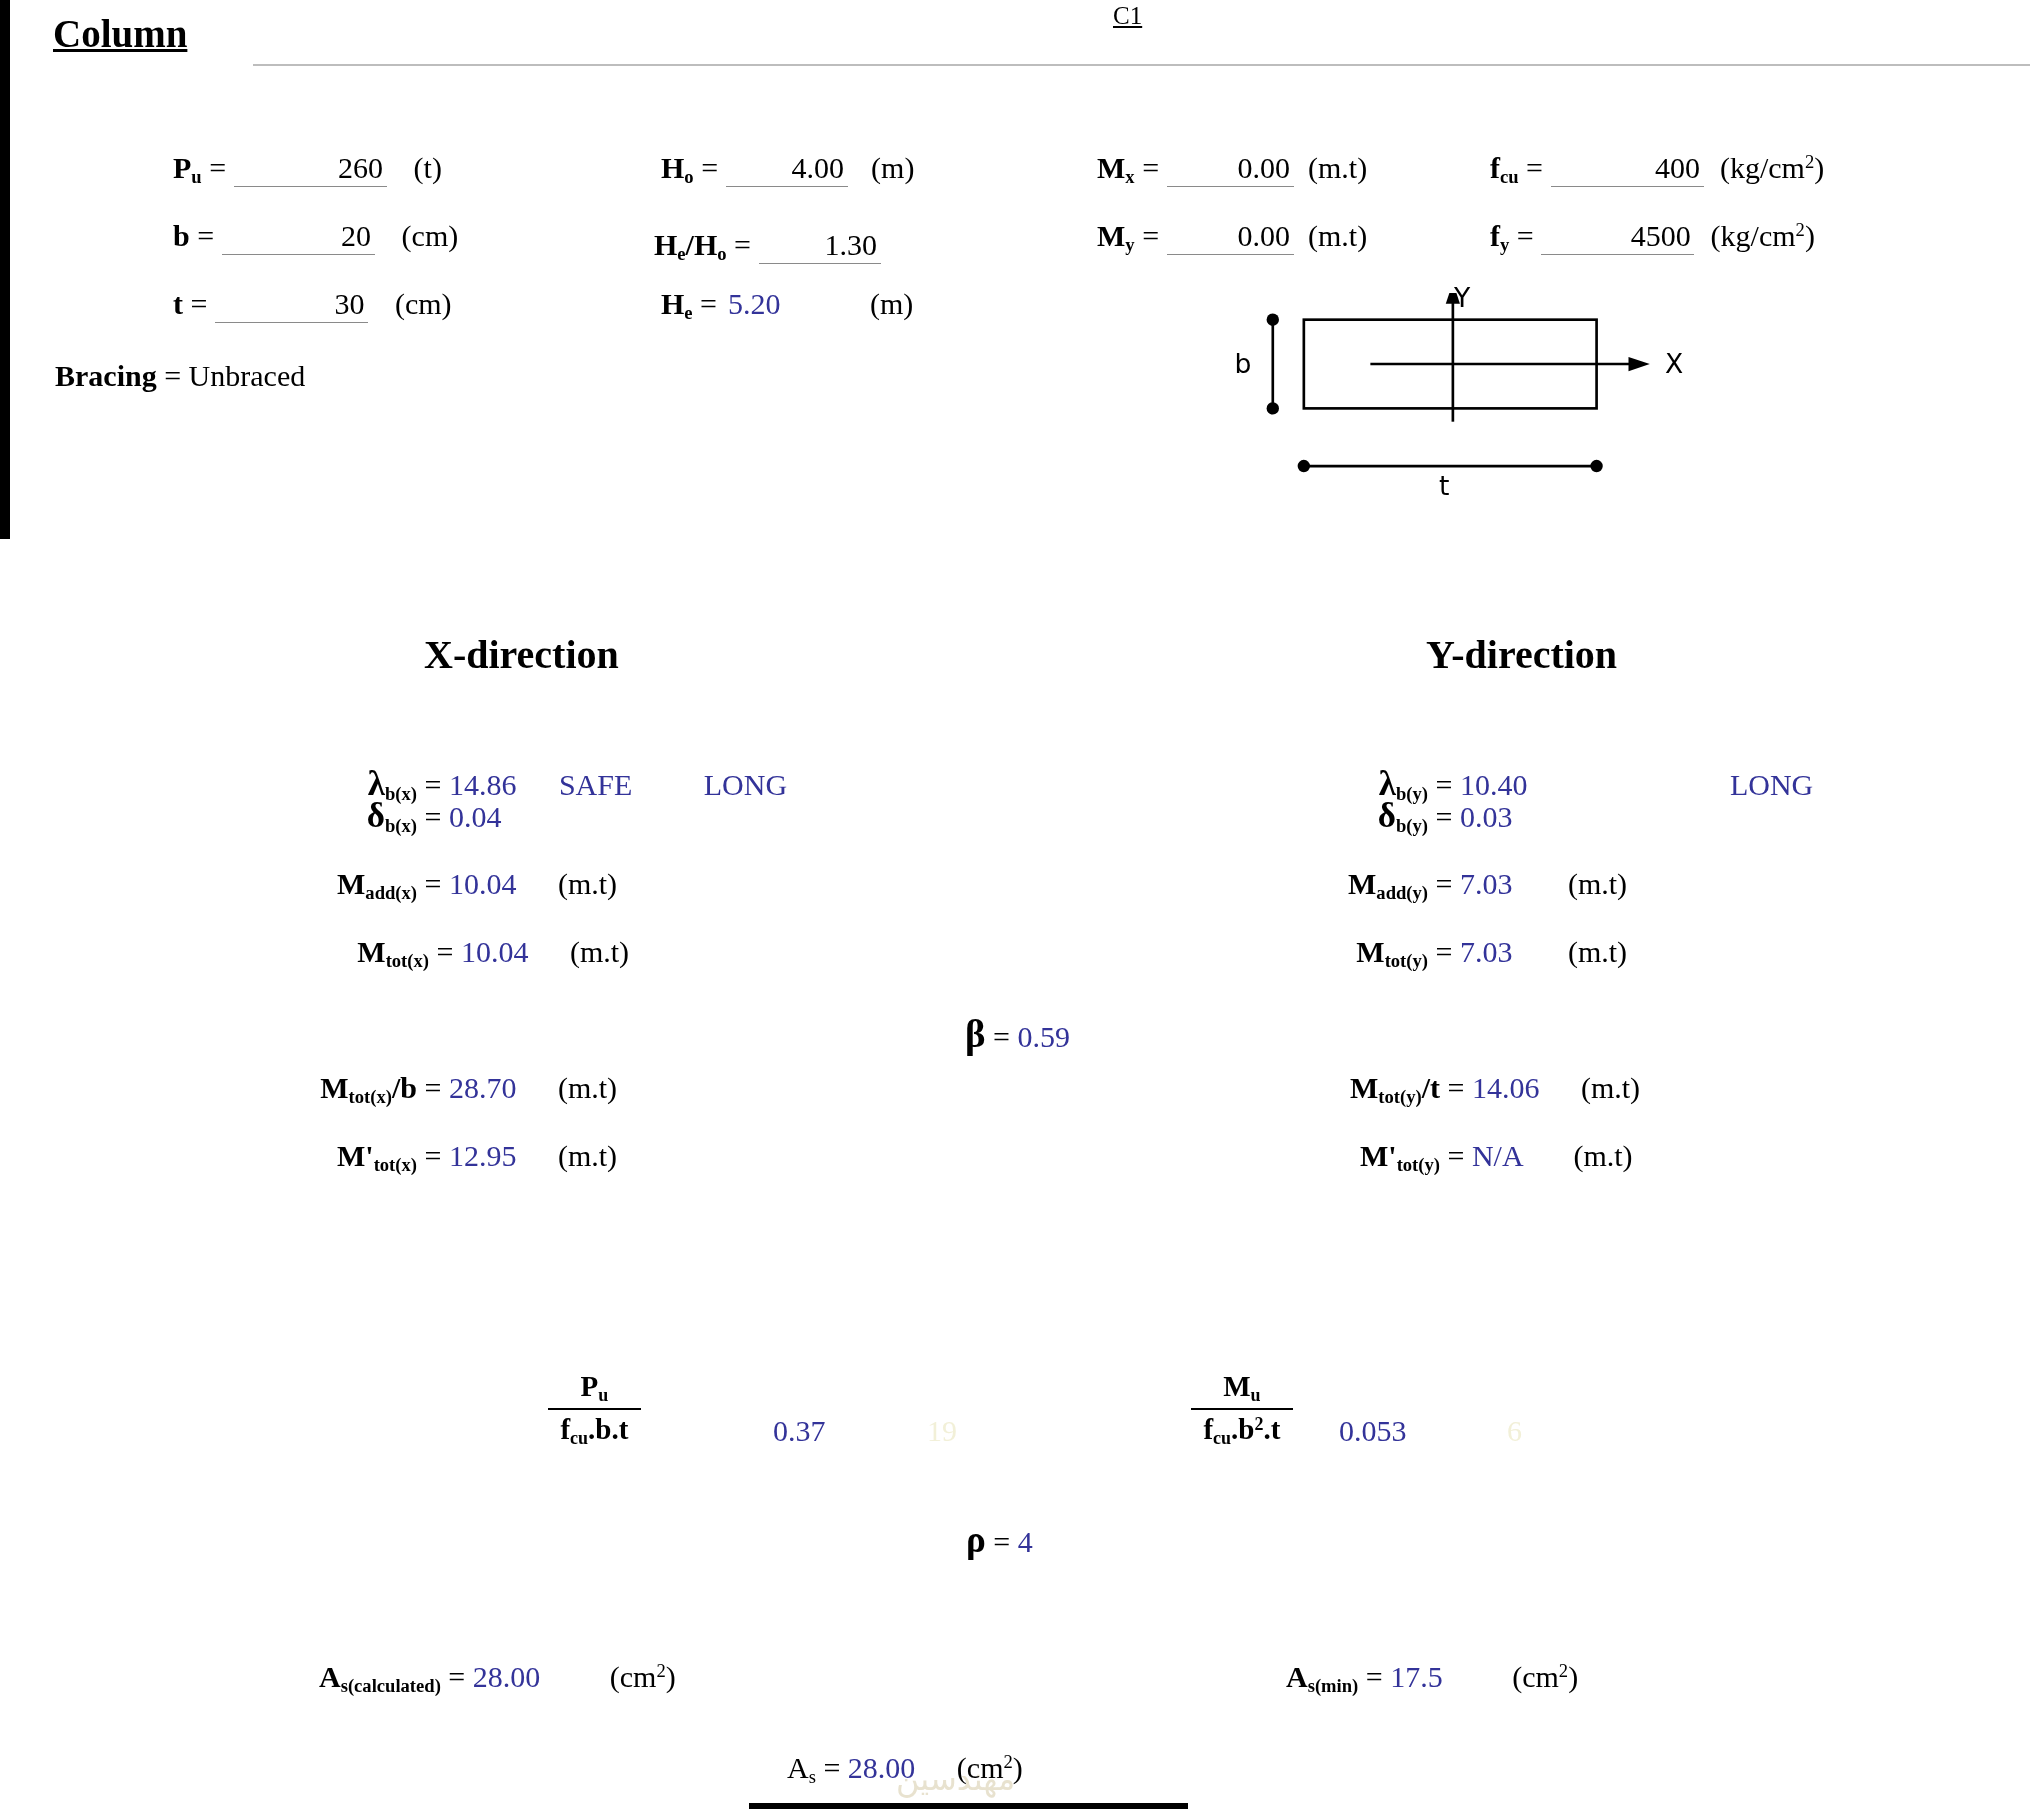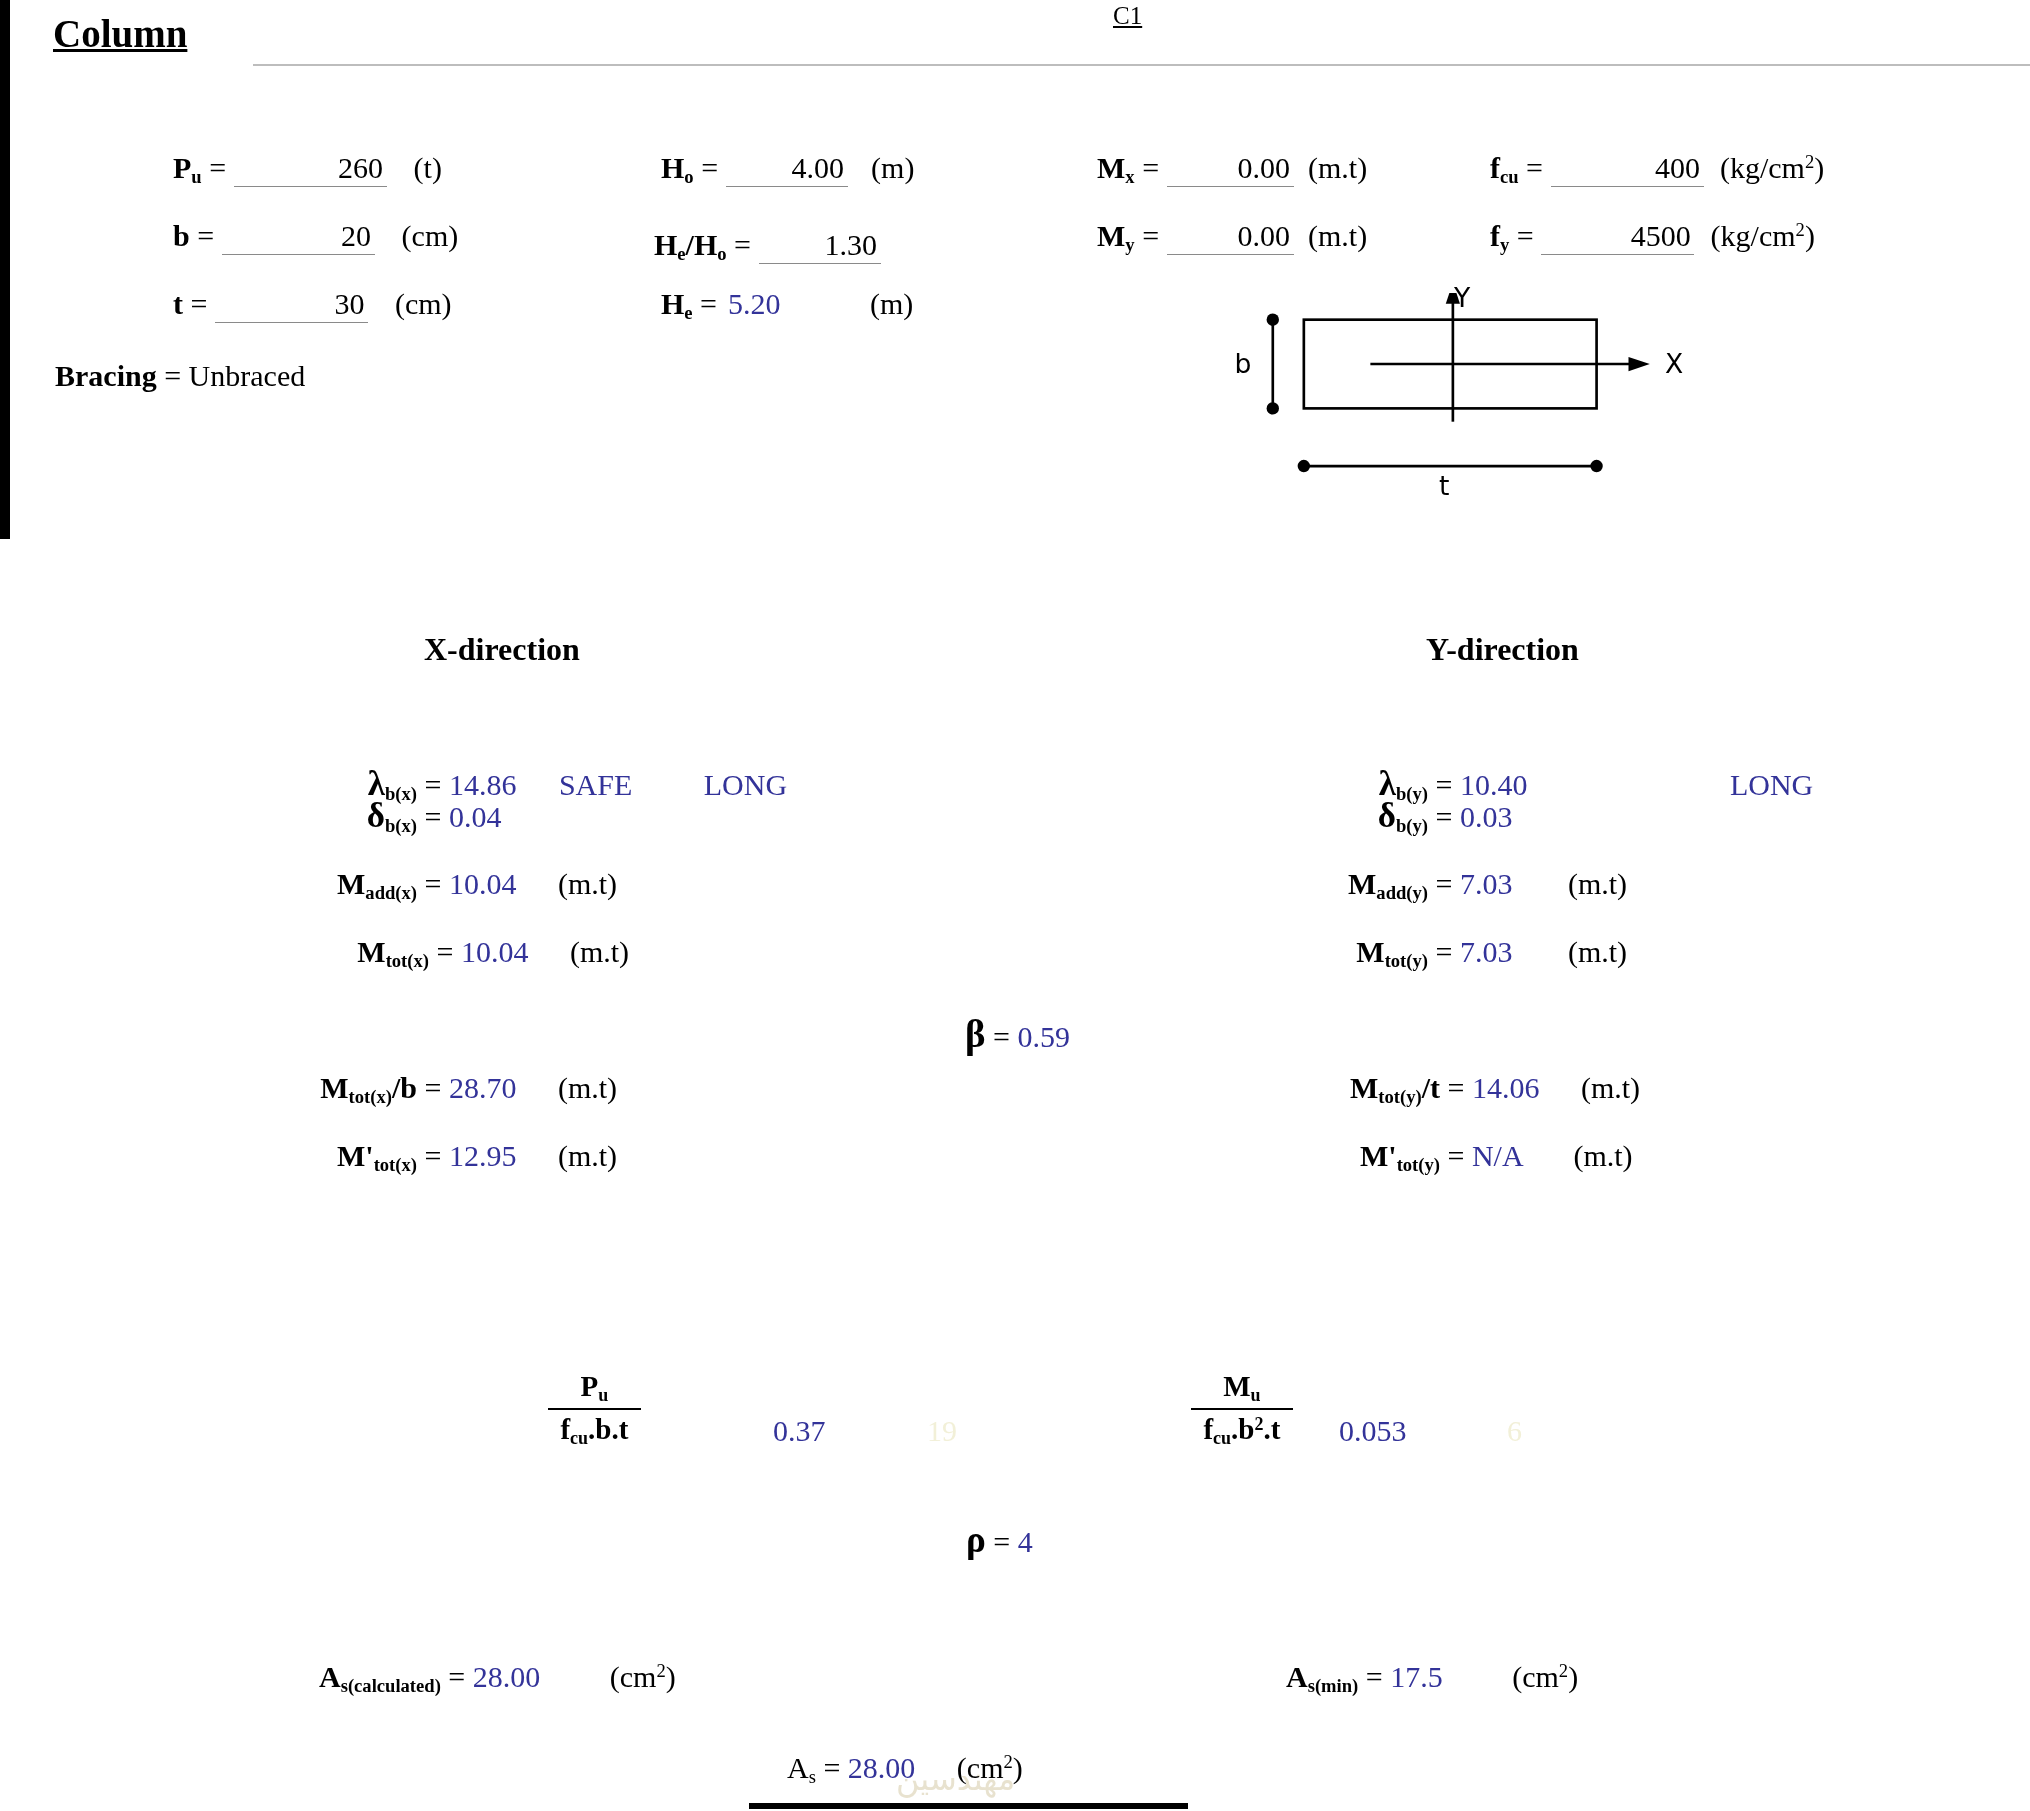--- a/index.html
+++ b/index.html
@@ -47,21 +47,21 @@
     padding: 0 3.5px 0.9px 3.5px;
     vertical-align: baseline;
   }
   .ul-field.r { text-align: right; }
   sub { font-size: 0.62em; vertical-align: -0.28em; }
   sup { font-size: 0.62em; vertical-align: 0.52em; }
 
   
   .dir-title {
     position: absolute;
-    font-size: 32px;
+    font-size: 40px;
     font-weight: bold;
   }
   #divider-top {
     left: 1030px; top: 614px;
     width: 9.8px; height: 415px;
     background: #000;
   }
   #divider-bot {
     left: 1030px; top: 1104px;
     width: 9.8px; height: 124px;

